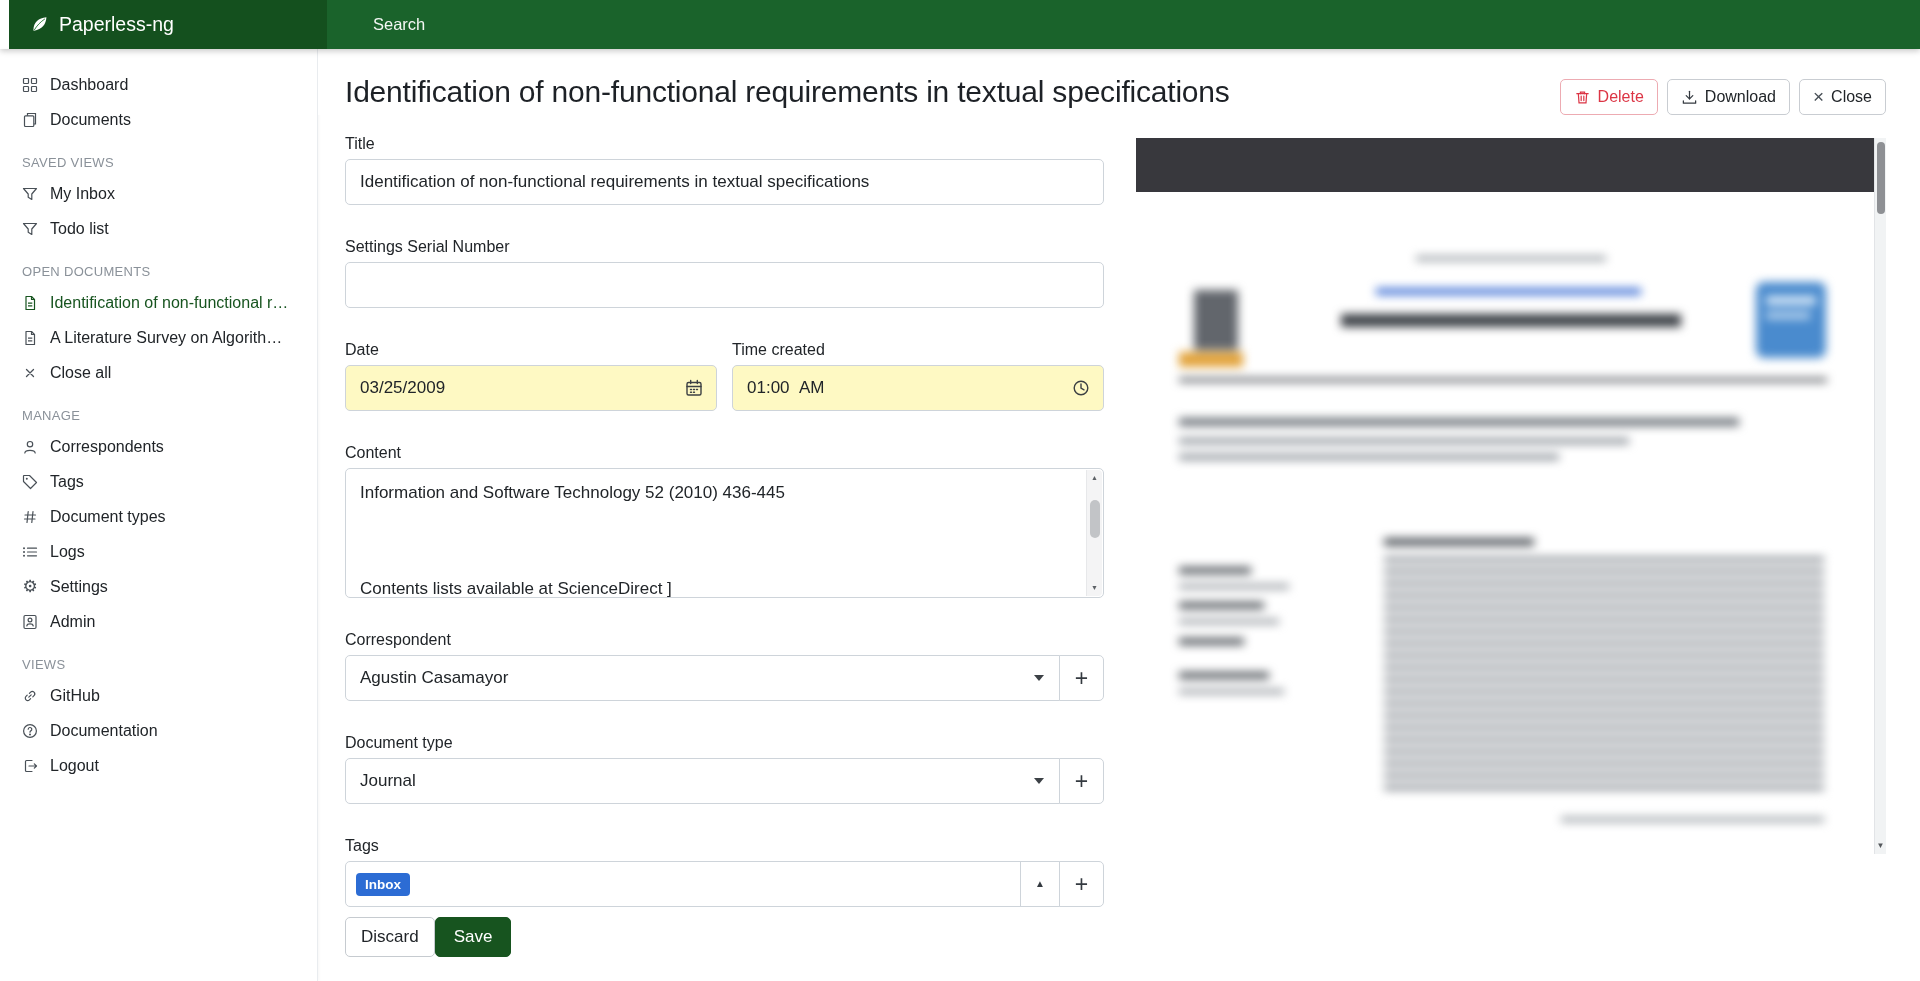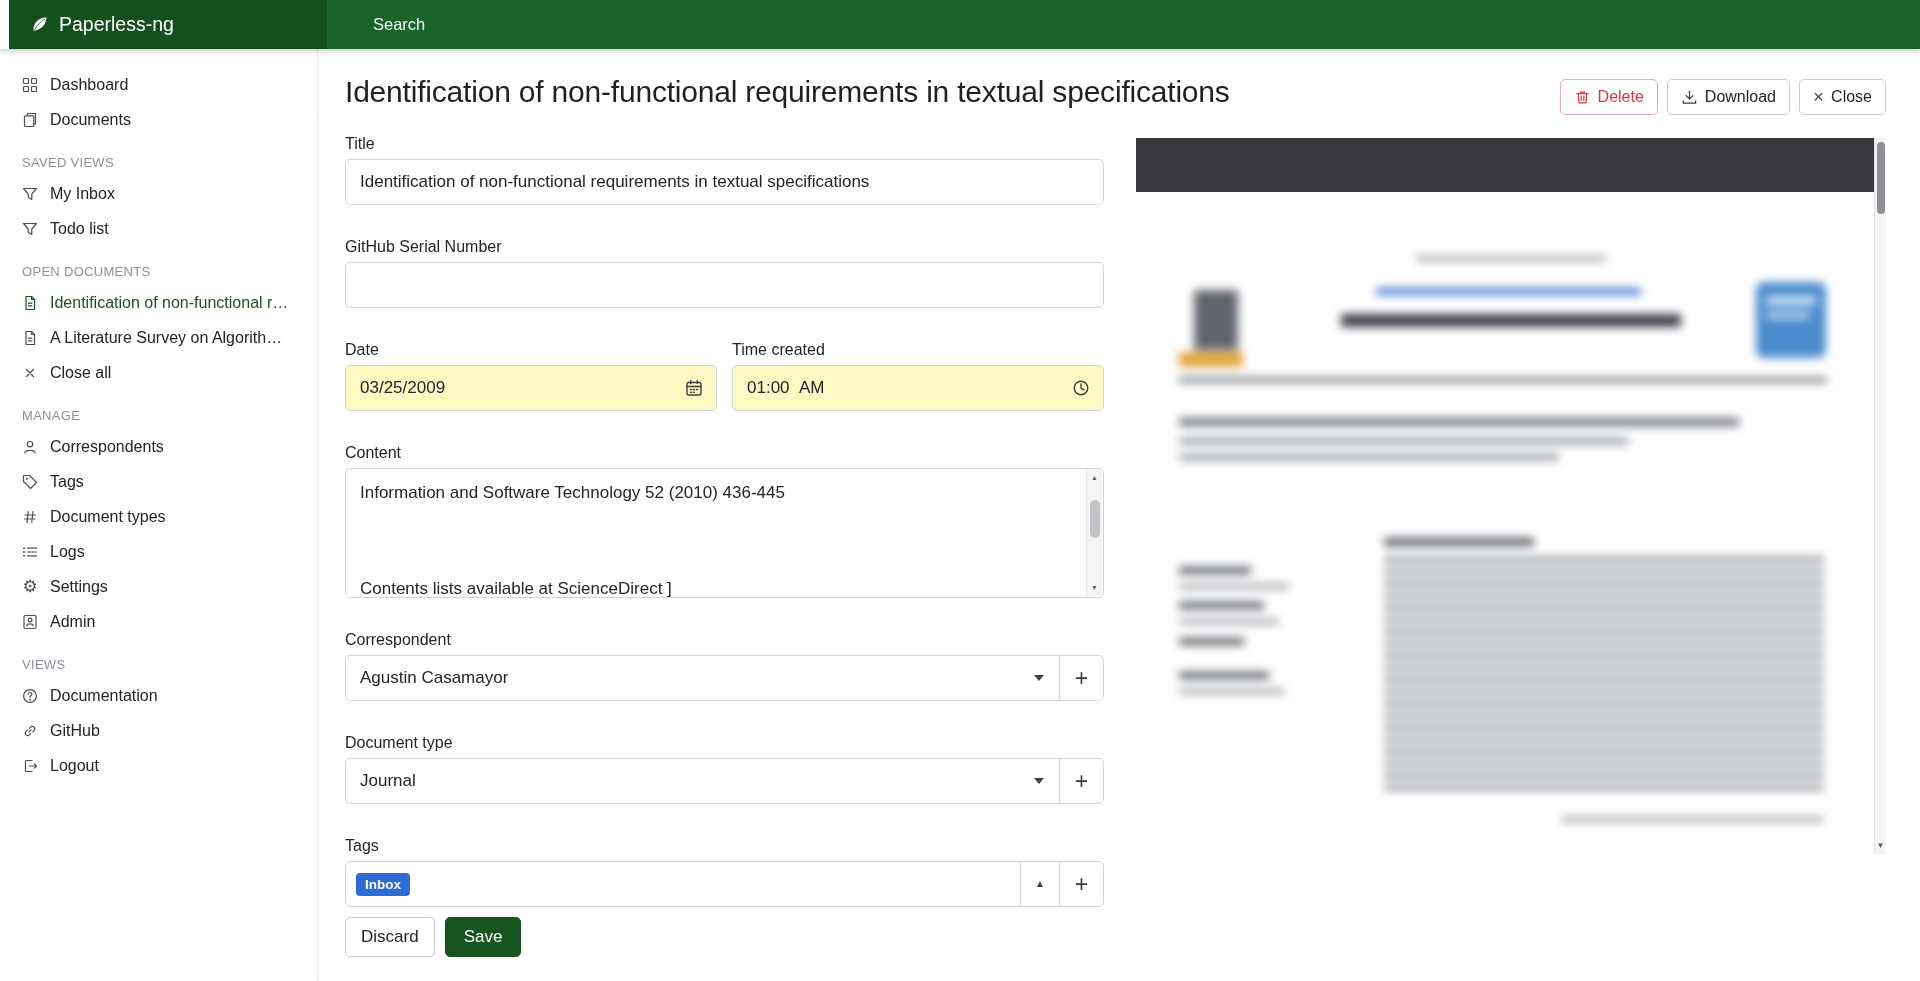--- a/index.html
+++ b/index.html
@@ -72,21 +72,21 @@
   .plus-btn{width:45px;height:46px;margin-left:-1px;border:1px solid #ced4da;background:#fff;
     display:flex;align-items:center;justify-content:center;font-size:23px;color:#343a40;
     border-radius:0 5px 5px 0;cursor:pointer;font-family:inherit;padding:0;}
   .caret-btn{width:40px;height:46px;margin-left:-1px;border:1px solid #ced4da;background:#fff;
     display:flex;align-items:center;justify-content:center;border-radius:0;cursor:pointer;font-family:inherit;padding:0;}
   .caret-glyph{font-size:10px;color:#343a40;line-height:10px;}
   .tags-field{flex:1;height:46px;border:1px solid #ced4da;border-radius:5px 0 0 5px;
     display:flex;align-items:center;padding:0 10px;background:#fff;cursor:text;}
   .tag-badge{background:var(--tag-blue);color:#fff;font-size:13.5px;font-weight:700;
     padding:5px 9px;border-radius:4px;line-height:13px;}
-  .form-buttons{display:flex;gap:10px;margin-top:10px;}
+  .form-buttons{display:flex;gap:0;margin-top:10px;}
   .btn-discard{font-size:17px;padding:9px 15px;border:1px solid #c6cbd0;border-radius:5px;
     background:#fff;color:#212529;cursor:pointer;font-family:inherit;}
   .btn-save{font-size:17px;padding:9px 18px;border:1px solid var(--primary-green);border-radius:5px;
     background:var(--primary-green);color:#fff;cursor:pointer;font-family:inherit;}
   
   .preview{position:absolute;left:1136px;top:138px;width:750px;height:716px;background:#fff;}
   .pdf-toolbar{position:absolute;top:0;left:0;right:12px;height:54px;background:#38383d;}
   .pdf-body{position:absolute;top:54px;left:0;right:12px;bottom:0;background:#fff;overflow:hidden;}
   .pdf-page{position:absolute;left:25px;right:10px;top:0;bottom:0;background:#fff;}
   .blur-wrap{position:absolute;left:0;top:0;right:0;bottom:0;filter:blur(5px);}
@@ -219,34 +219,34 @@
         <circle cx="8" cy="6" r="1.9"></circle>
       <path d="M4.8 11.8 c0.4-2.6 6-2.6 6.4 0"></path>
     </svg>
     <span class="lbl">Admin</span>
   </div>
 
   <div class="side-section">VIEWS</div>
 
   <div class="side-item">
     <svg width="16" height="16" viewBox="0 0 16 16" fill="none" stroke="#495057" stroke-width="1.2" stroke-linecap="round">
+      <path d="M6.8 9.2 l2.4 -2.4"></path>
+      <path d="M7.4 5.4 l1.2 -1.2 a2.4 2.4 0 0 1 3.4 3.4 L10.8 8.8"></path>
+      <path d="M8.6 10.6 l-1.2 1.2 a2.4 2.4 0 0 1 -3.4 -3.4 L5.2 7.2"></path>
+    </svg>
+    <span class="lbl">GitHub</span>
+  </div>
+
+  <div class="side-item">
+    <svg width="16" height="16" viewBox="0 0 16 16" fill="none" stroke="#495057" stroke-width="1.2" stroke-linecap="round">
       <circle cx="8" cy="8" r="6.4"></circle>
       <path d="M6.2 6.2 a1.8 1.8 0 1 1 2.6 1.7 c-0.6 0.3 -0.8 0.7 -0.8 1.3"></path>
       <path d="M8 11.6 h0.01" stroke-width="2"></path>
     </svg>
     <span class="lbl">Documentation</span>
-  </div>
-
-  <div class="side-item">
-    <svg width="16" height="16" viewBox="0 0 16 16" fill="none" stroke="#495057" stroke-width="1.2" stroke-linecap="round">
-      <path d="M6.8 9.2 l2.4 -2.4"></path>
-      <path d="M7.4 5.4 l1.2 -1.2 a2.4 2.4 0 0 1 3.4 3.4 L10.8 8.8"></path>
-      <path d="M8.6 10.6 l-1.2 1.2 a2.4 2.4 0 0 1 -3.4 -3.4 L5.2 7.2"></path>
-    </svg>
-    <span class="lbl">GitHub</span>
   </div>
 
   <div class="side-item">
     <svg width="16" height="16" viewBox="0 0 16 16" fill="none" stroke="#495057" stroke-width="1.2" stroke-linecap="round" stroke-linejoin="round">
       <path d="M10 2.5 H4.5 a1 1 0 0 0 -1 1 v9 a1 1 0 0 0 1 1 H10"></path>
       <path d="M7 8 h7.3 M12.3 5.8 L14.5 8 12.3 10.2"></path>
     </svg>
     <span class="lbl">Logout</span>
   </div>
 
@@ -280,21 +280,21 @@
 </div>
 
 <div class="form-area">
 
   <div class="form-group">
     <label class="f-label">Title</label>
     <input class="f-input" type="text" value="Identification of non-functional requirements in textual specifications" style="">
   </div>
 
   <div class="form-group">
-    <label class="f-label">GitHub Serial Number</label>
+    <label class="f-label">Settings Serial Number</label>
     <input class="f-input" type="text" value="" style="">
   </div>
 
   <div class="form-group two-col">
     <div>
       <label class="f-label">Date</label>
       <div class="field-like">
         <span>03/25/2009</span>
         <svg width="18" height="18" viewBox="0 0 18 18" fill="none" stroke="#3c4043" stroke-width="1.4" stroke-linecap="round">
           <rect x="2" y="3.5" width="14" height="12.5" rx="1.5"></rect>

